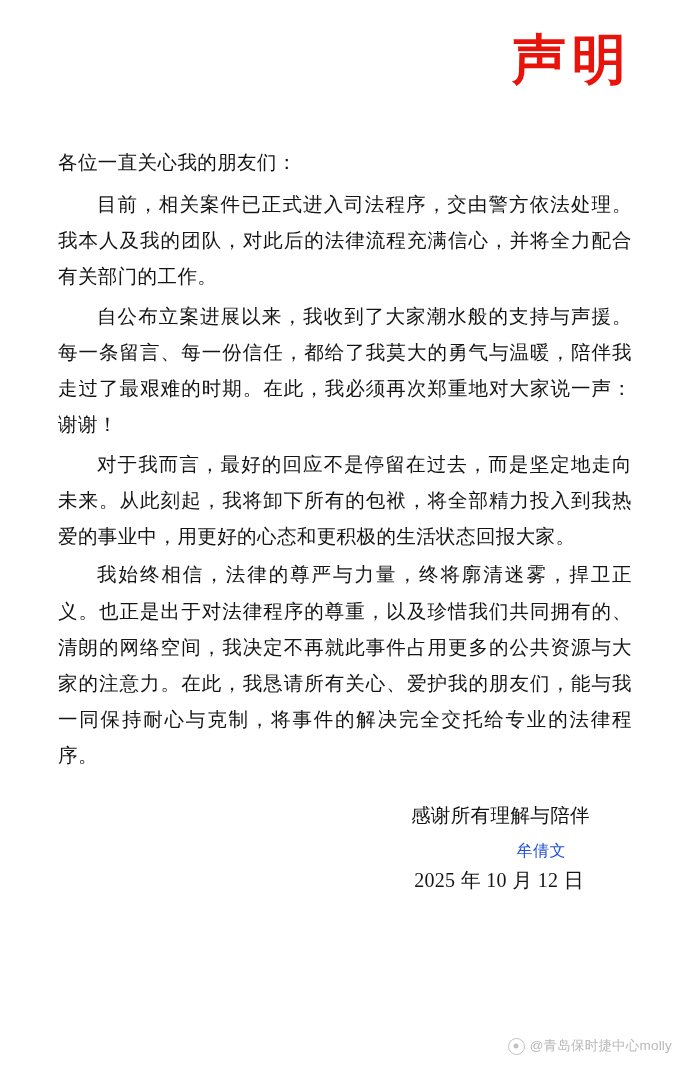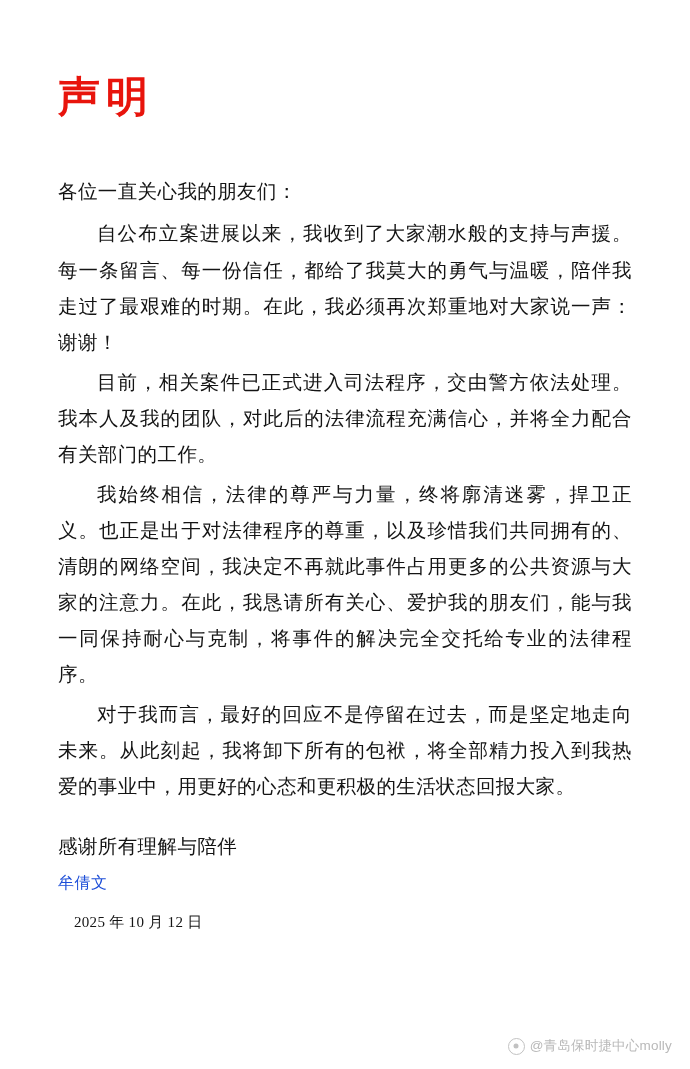--- a/index.html
+++ b/index.html
@@ -16,28 +16,28 @@
     overflow: hidden;
   }
   .page {
     width: 690px;
     height: 1069px;
     box-sizing: border-box;
     padding: 0 58px;
     position: relative;
   }
   .doc-title {
-    text-align: left;
+    text-align: right;
     color: #e8140c;
     font-family: "Liberation Serif", "DejaVu Serif", serif;
     font-weight: bold;
-    font-size: 42px;
+    font-size: 54px;
     letter-spacing: 6px;
     margin: 0;
-    padding-top: 72px;
+    padding-top: 28px;
     line-height: 1.2;
   }
   .body-block {
     margin-top: 52px;
     font-family: Liberation Serif, serif;
   }
   .para {
     font-size: 19.5px;
     line-height: 1.85;
     letter-spacing: 0.4px;
@@ -51,43 +51,44 @@
   }
   .para.salutation {
     text-indent: 0;
     margin-bottom: 6px;
   }
   .para.tight {
     margin-bottom: 2px;
   }
   .signature-block {
     margin-top: 26px;
+    text-align: right;
     padding-right: 42px;
   }
   .sig-thanks {
     font-size: 19.5px;
     line-height: 1.6;
     letter-spacing: 0.4px;
     color: #141414;
     margin: 0 0 8px 0;
   }
   .sig-name {
     font-size: 16px;
     line-height: 1.5;
     letter-spacing: 0.5px;
     color: #1d4ed8;
     margin: 0 0 2px 0;
     padding-right: 24px;
   }
   .sig-date {
-    font-size: 15px;
+    font-size: 20px;
     line-height: 1.5;
     letter-spacing: 0.3px;
     color: #141414;
-    margin: 16px;
+    margin: 0;
     padding-right: 6px;
   }
   .watermark {
     position: absolute;
     right: 18px;
     bottom: 14px;
     display: flex;
     align-items: center;
     gap: 5px;
     color: #b9b9b9;
@@ -121,27 +122,27 @@
 <body>
 
 <div class="page">
 
   <h1 class="doc-title">声明</h1>
 
   <div class="body-block">
 
     <p class="para salutation">各位一直关心我的朋友们：</p>
 
+    <p class="para indent">目前，相关案件已正式进入司法程序，交由警方依法处理。我本人及我的团队，对此后的法律流程充满信心，并将全力配合有关部门的工作。</p>
+
     <p class="para indent">自公布立案进展以来，我收到了大家潮水般的支持与声援。每一条留言、每一份信任，都给了我莫大的勇气与温暖，陪伴我走过了最艰难的时期。在此，我必须再次郑重地对大家说一声：谢谢！</p>
 
-    <p class="para indent">目前，相关案件已正式进入司法程序，交由警方依法处理。我本人及我的团队，对此后的法律流程充满信心，并将全力配合有关部门的工作。</p>
+    <p class="para indent tight">对于我而言，最好的回应不是停留在过去，而是坚定地走向未来。从此刻起，我将卸下所有的包袱，将全部精力投入到我热爱的事业中，用更好的心态和更积极的生活状态回报大家。</p>
 
     <p class="para indent">我始终相信，法律的尊严与力量，终将廓清迷雾，捍卫正义。也正是出于对法律程序的尊重，以及珍惜我们共同拥有的、清朗的网络空间，我决定不再就此事件占用更多的公共资源与大家的注意力。在此，我恳请所有关心、爱护我的朋友们，能与我一同保持耐心与克制，将事件的解决完全交托给专业的法律程序。</p>
-
-    <p class="para indent tight">对于我而言，最好的回应不是停留在过去，而是坚定地走向未来。从此刻起，我将卸下所有的包袱，将全部精力投入到我热爱的事业中，用更好的心态和更积极的生活状态回报大家。</p>
 
 
   </div>
 
   <div class="signature-block">
     <p class="sig-thanks">感谢所有理解与陪伴</p>
     <p class="sig-name">牟倩文</p>
     <p class="sig-date">2025 年 10 月 12 日</p>
   </div>
 

